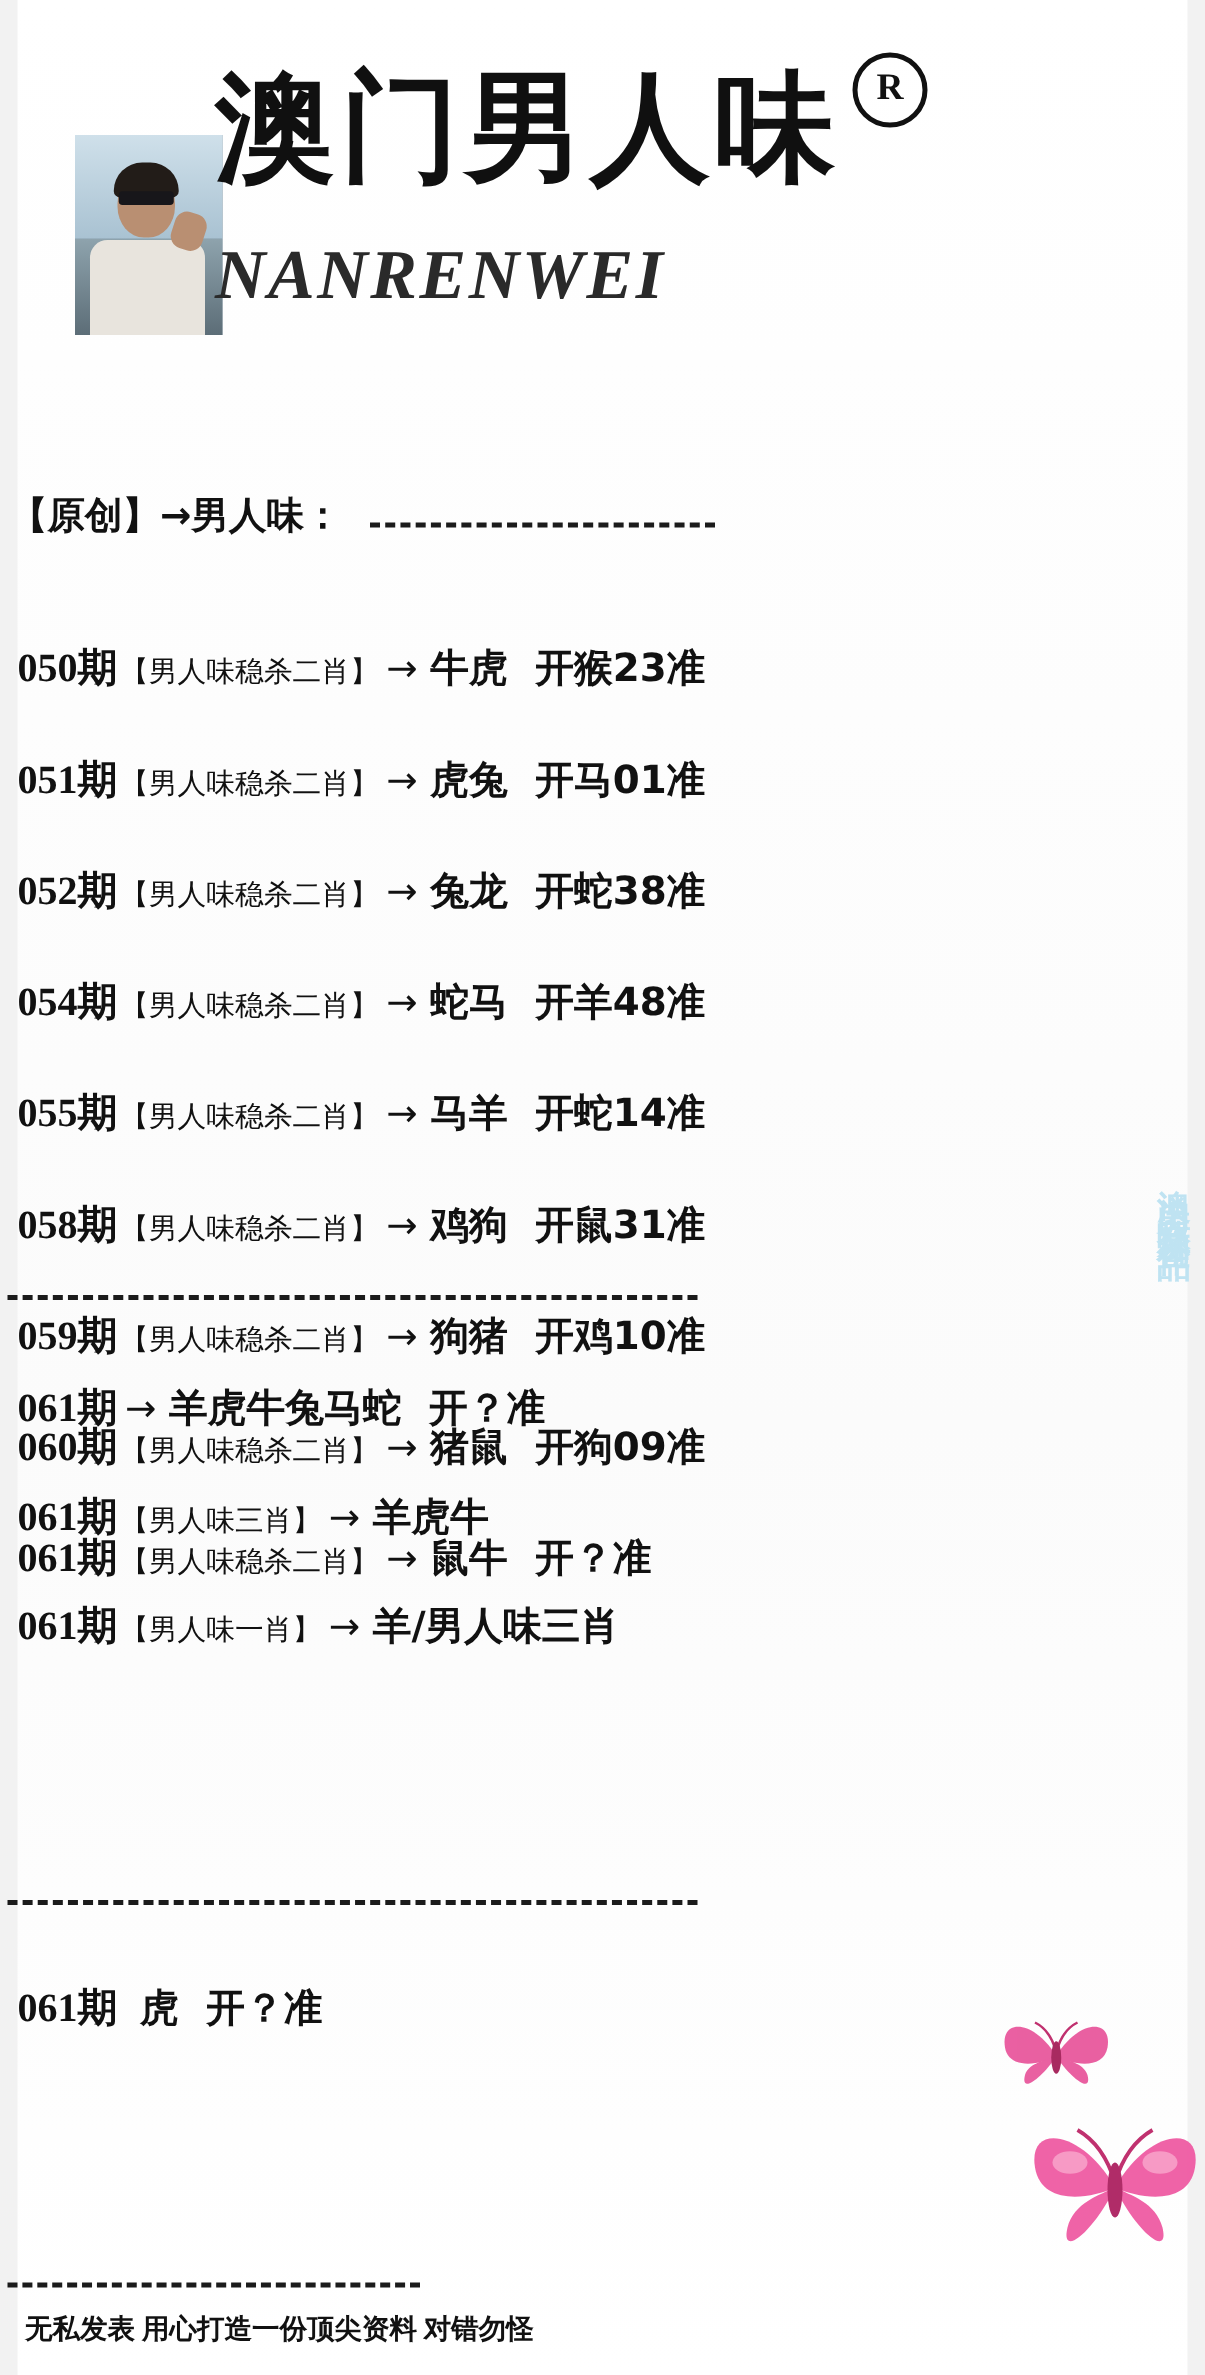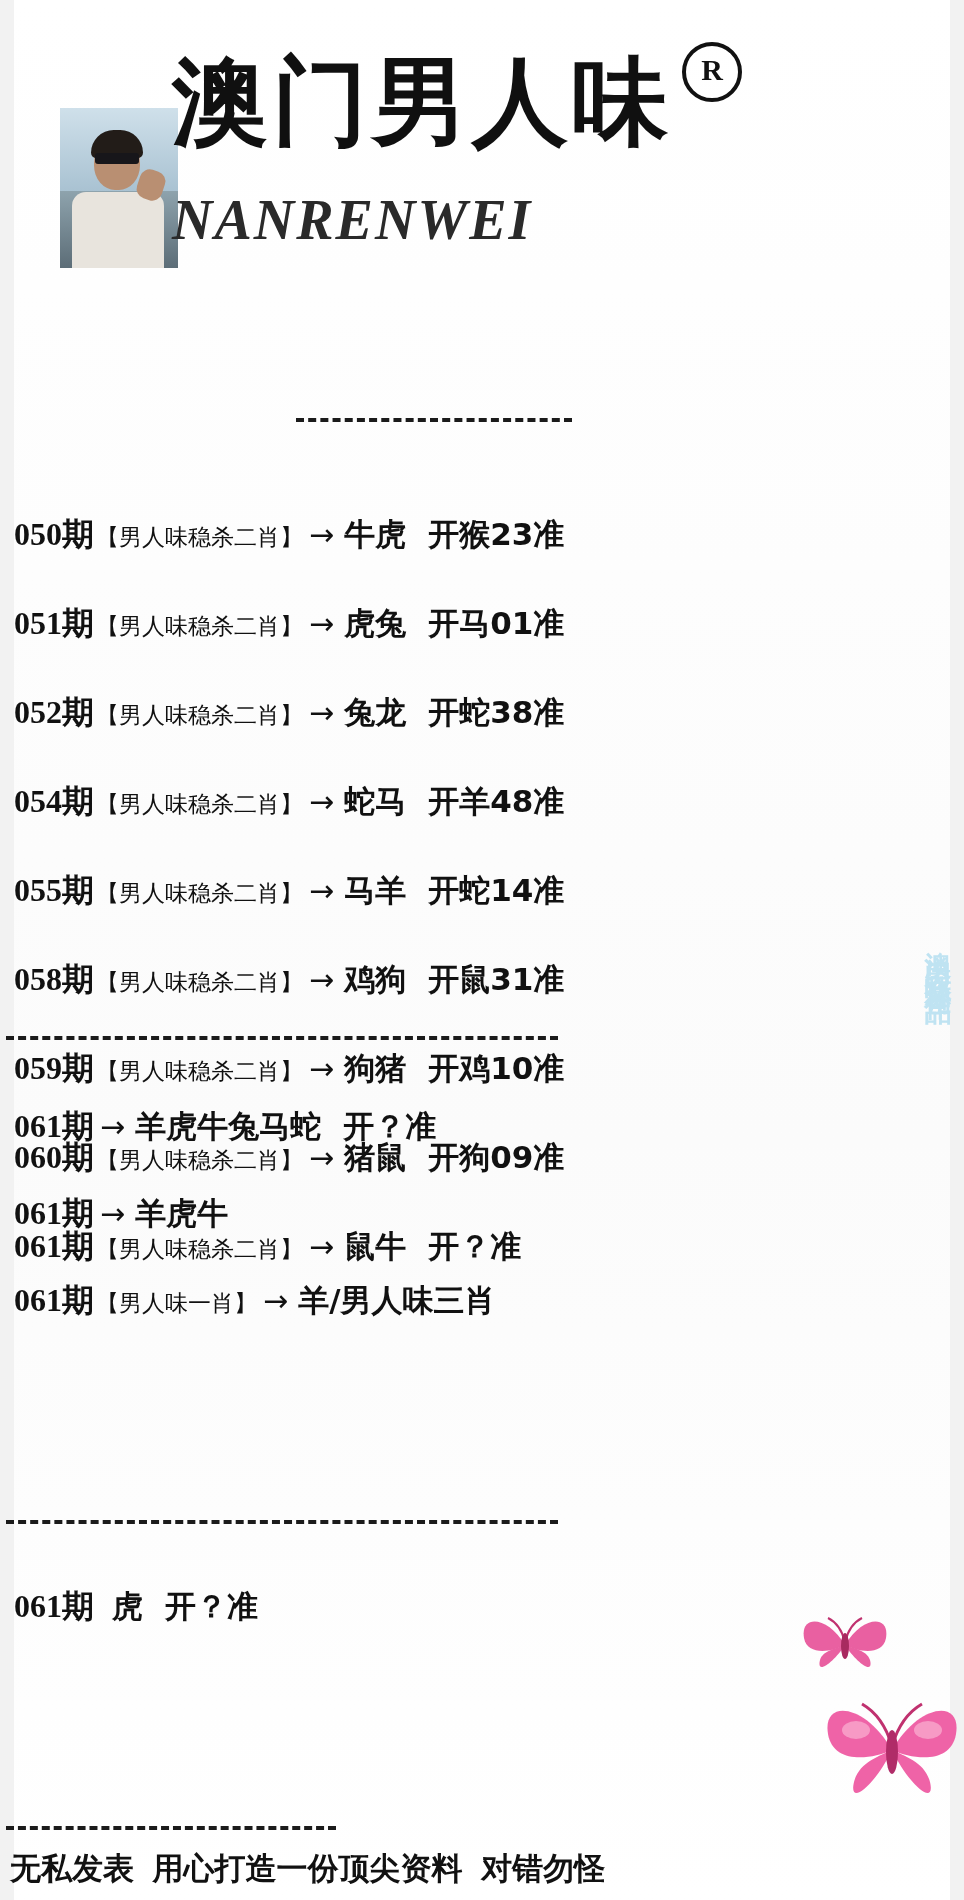--- a/index.html
+++ b/index.html
@@ -268,24 +268,24 @@
     color: #111;
     white-space: nowrap;
   }
   .footer-result .nums {
     font-family: "Liberation Serif", "DejaVu Serif", serif;
     font-weight: 700;
     letter-spacing: 3px;
   }
   .footer-slogan {
     position: absolute;
-    left: 10px;
+    left: 20px;
     top: 1848px;
-    font-family: Liberation Mono, monospace;
-    font-size: 31px;
+    font-family: Liberation Serif, serif;
+    font-size: 22px;
     font-weight: 700;
     color: #111;
     white-space: nowrap;
   }
 </style>
 </head>
 <body>
 
 <div class="page">
 
@@ -303,20 +303,21 @@
       <div class="glasses"></div>
     </div>
 
     <div class="title-block">
       <div class="title-cn">澳门男人味</div>
     </div>
     <div class="reg-mark">R</div>
     <div class="title-en">NANRENWEI</div>
   </div>
 
+  <div class="origin-label">【原创】→男人味：</div>
   <div class="dash-rule dash-1"></div>
 
   <div class="rows">
     <div class="row">
       <span class="issue">050期</span>
       <span class="name">【男人味稳杀二肖】</span>
       <span class="arrow">→</span>
       <span class="picks">牛虎</span>
       <span class="result">开猴23准</span>
     </div>
@@ -382,20 +383,21 @@
 
   <div class="rows-mid">
     <div class="row">
       <span class="issue">061期</span>
       <span class="arrow">→</span>
       <span class="picks">羊虎牛兔马蛇</span>
       <span class="result">开？准</span>
     </div>
     <div class="row">
       <span class="issue">061期</span>
+      <span class="name">【男人味三肖】</span>
       <span class="arrow">→</span>
       <span class="picks">羊虎牛</span>
       <span class="result"></span>
     </div>
     <div class="row">
       <span class="issue">061期</span>
       <span class="name">【男人味一肖】</span>
       <span class="arrow">→</span>
       <span class="picks">羊/男人味三肖</span>
       <span class="result"></span>

